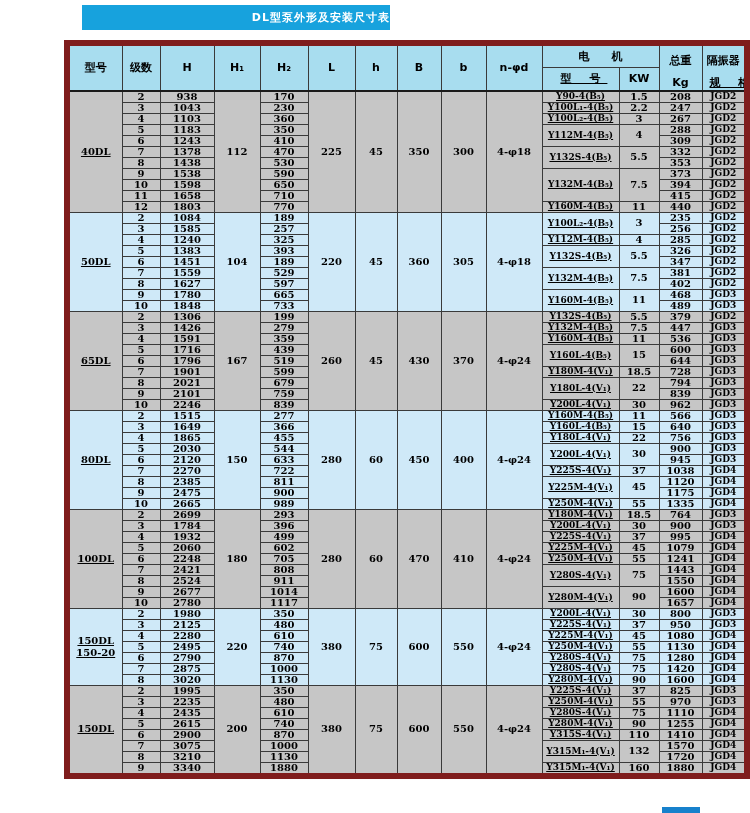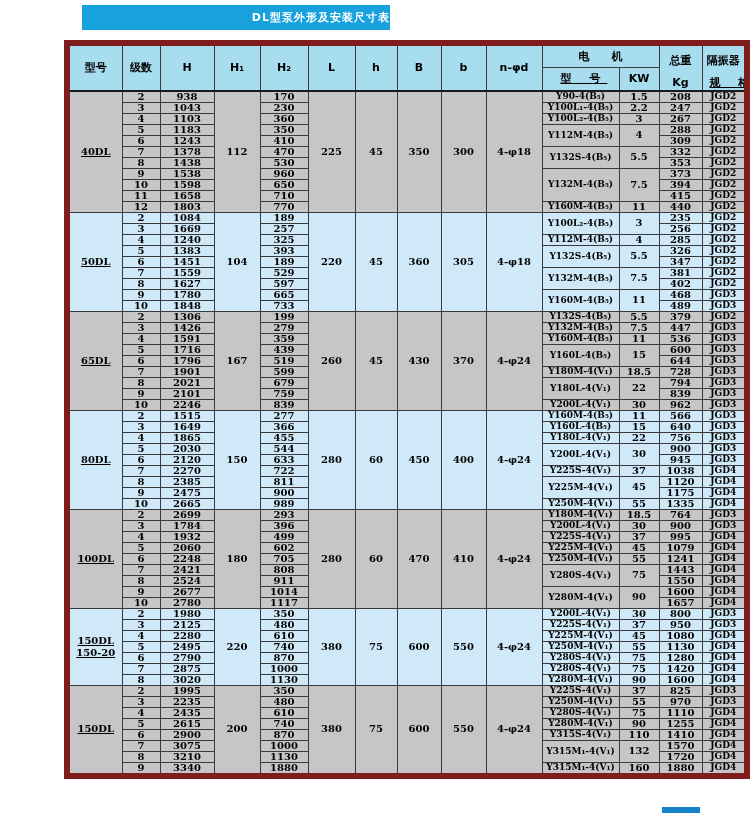--- a/index.html
+++ b/index.html
@@ -46,21 +46,21 @@
   }
   thead tr.hr1 { height: 22px; }
   thead tr.hr2 { height: 20px; }
   tbody td {
     font-family: "DejaVu Serif", "Liberation Serif", serif;
     font-weight: bold; font-size: 10px;
     line-height: 1;
   }
   .bg-gray { background: var(--row-gray); }
   .bg-blue { background: var(--row-blue); }
-  .motor-cell { font-size: 9px; }
+  .motor-cell { font-size: 9px; text-decoration: underline; }
   .jgd-cell { font-size: 9px; }
   .ls-wide { letter-spacing: 9px; text-indent: 9px; }
   .ls-mid  { letter-spacing: 7px; text-indent: 7px; text-decoration: underline; }
   .two-line span.line { display: block; line-height: 1.25; margin-top: 8px; }
   td span.line { display: block; line-height: 1.15; text-decoration: underline; }
   .bottom-fragment {
     position: absolute; left: 662px; top: 807px;
     width: 38px; height: 6px;
     background: var(--fragment-blue);
   }
@@ -179,21 +179,21 @@
       <tr>
         <td class="bg-gray">8</td>
         <td class="bg-gray">1438</td>
         <td class="bg-gray">530</td>
         <td class="bg-gray">353</td>
         <td class="bg-gray jgd-cell">JGD2</td>
       </tr>
       <tr>
         <td class="bg-gray">9</td>
         <td class="bg-gray">1538</td>
-        <td class="bg-gray">960</td>
+        <td class="bg-gray">590</td>
         <td class="bg-gray motor-cell" rowspan="3">Y132M-4(B₅)</td>
         <td class="bg-gray" rowspan="3">7.5</td>
         <td class="bg-gray">373</td>
         <td class="bg-gray jgd-cell">JGD2</td>
       </tr>
       <tr>
         <td class="bg-gray">10</td>
         <td class="bg-gray">1598</td>
         <td class="bg-gray">650</td>
         <td class="bg-gray">394</td>
@@ -228,21 +228,21 @@
         <td class="bg-blue" rowspan="9">360</td>
         <td class="bg-blue" rowspan="9">305</td>
         <td class="bg-blue" rowspan="9">4-φ18</td>
         <td class="bg-blue motor-cell" rowspan="2">Y100L₂-4(B₅)</td>
         <td class="bg-blue" rowspan="2">3</td>
         <td class="bg-blue">235</td>
         <td class="bg-blue jgd-cell">JGD2</td>
       </tr>
       <tr>
         <td class="bg-blue">3</td>
-        <td class="bg-blue">1669</td>
+        <td class="bg-blue">1585</td>
         <td class="bg-blue">257</td>
         <td class="bg-blue">256</td>
         <td class="bg-blue jgd-cell">JGD2</td>
       </tr>
       <tr>
         <td class="bg-blue">4</td>
         <td class="bg-blue">1240</td>
         <td class="bg-blue">325</td>
         <td class="bg-blue motor-cell">Y112M-4(B₅)</td>
         <td class="bg-blue">4</td>

